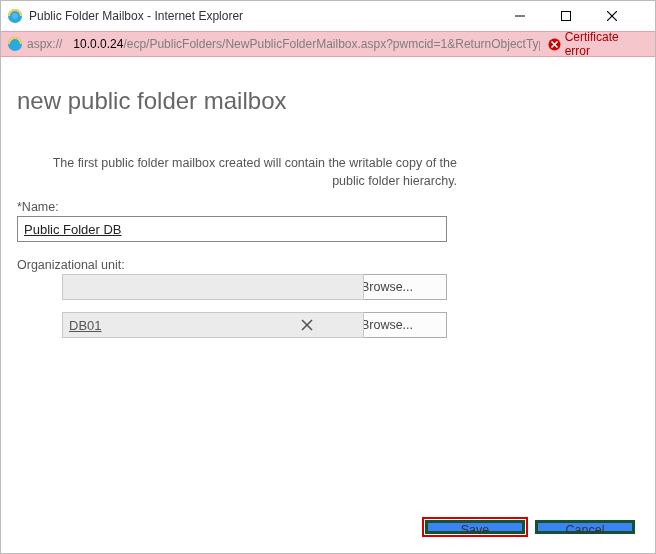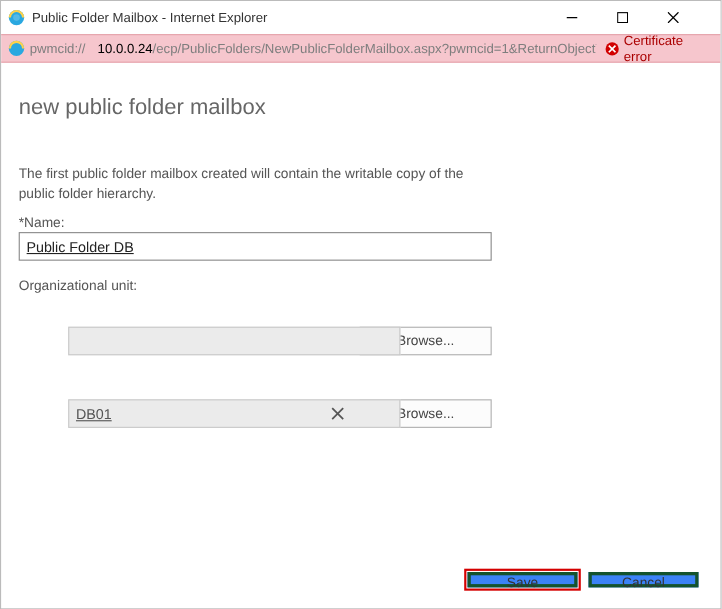--- a/index.html
+++ b/index.html
@@ -16,24 +16,24 @@
   
   .addressbar { height: 26px; background: #f6c6cd; display: flex; align-items: center; padding: 0 6px; font-size: 12px; gap: 4px; border-top: 1px solid #e5a2aa; border-bottom: 1px solid #e5a2aa;}
   .addressbar .ie-icon { width: 16px; height: 16px; flex: 0 0 auto; }
   .addressbar .url { flex: 1 1 auto; overflow: hidden; white-space: nowrap; color: #7e7e7e; }
   .addressbar .url .host { color: #000; padding-left: 11px; }
   .cert-error { display: flex; align-items: center; gap: 4px; color: #a00; padding: 0 4px; }
   .cert-x { width: 13px; height: 13px; }
 
   
   .content { flex: 1 1 auto; padding: 30px 16px 16px 16px; display: flex; flex-direction: column; color: #444; }
-  .page-title { font-size: 20px; font-weight: 300; color: #666; margin-bottom: 40px; }
-  .intro { font-size: 12.5px; color: #555; line-height: 1.4; margin-bottom: 6px; max-width: 440px;}
+  .page-title { font-size: 24px; font-weight: 300; color: #666; margin-bottom: 40px; }
+  .intro { font-size: 12.5px; color: #555; line-height: 1.4; margin-bottom: 6px; max-width: 440px; text-align: right;}
   .field-label { font-size: 12.5px; color: #555; margin-top: 4px; margin-bottom: 2px;}
-  .row { display: flex; align-items: center; gap: 8px; margin-top: 28px; }
+  .row { display: flex; align-items: center; gap: 8px; }
   .text-input { width: 430px; height: 26px; padding: 2px 6px; font-size: 13px; border: 1px solid #888; background: #fff; color: #222; text-decoration: underline; }
   .text-input.readonly { background: #ebebeb; border: 1px solid #c8c8c8; color: #555; }
   .input-wrap { position: relative; width: 302px; padding-left: 45px; }
   .input-wrap .text-input { width: 302px; }
   .clear-x { position: absolute; right: 4px; top: 50%; transform: translateY(-50%); width: 16px; height: 16px; display: flex; align-items: center; justify-content: center; color: #555; font-size: 14px; }
   .browse-btn { width: 120px; height: 26px; border: 1px solid #aeaeae; background: #fcfcfc; font-size: 12.5px; color: #444; }
   .gap { height: 12px; }
 
   
   .footer { height: 52px; border-top: 0; display: flex; align-items: center; justify-content: flex-end; padding: 0 20px; gap: 10px; }
@@ -72,21 +72,21 @@
 </div>
 
 <div class="addressbar">
   <span class="ie-icon">
     <svg viewBox="0 0 16 16" width="16" height="16">
       <circle cx="8" cy="8" r="7" fill="#2aa8e0"></circle>
       <path d="M2 8 A6 6 0 0 1 14 8" fill="none" stroke="#ffd24a" stroke-width="2"></path>
     </svg>
   </span>
   <span class="url">
-    <span>pwmcid://</span><span class="host">10.0.0.24</span><span>/ecp/PublicFolders/NewPublicFolderMailbox.aspx?pwmcid=1&amp;ReturnObjectType</span>
+    <span>aspx://</span><span class="host">10.0.0.24</span><span>/ecp/PublicFolders/NewPublicFolderMailbox.aspx?pwmcid=1&amp;ReturnObjectType</span>
   </span>
   <span class="cert-error">
     <span class="cert-x">
       <svg viewBox="0 0 13 13" width="13" height="13">
         <circle cx="6.5" cy="6.5" r="6" fill="#d10000"></circle>
         <line x1="3.5" y1="3.5" x2="9.5" y2="9.5" stroke="#fff" stroke-width="1.6"></line>
         <line x1="9.5" y1="3.5" x2="3.5" y2="9.5" stroke="#fff" stroke-width="1.6"></line>
       </svg>
     </span>
     <span>Certificate error</span>

